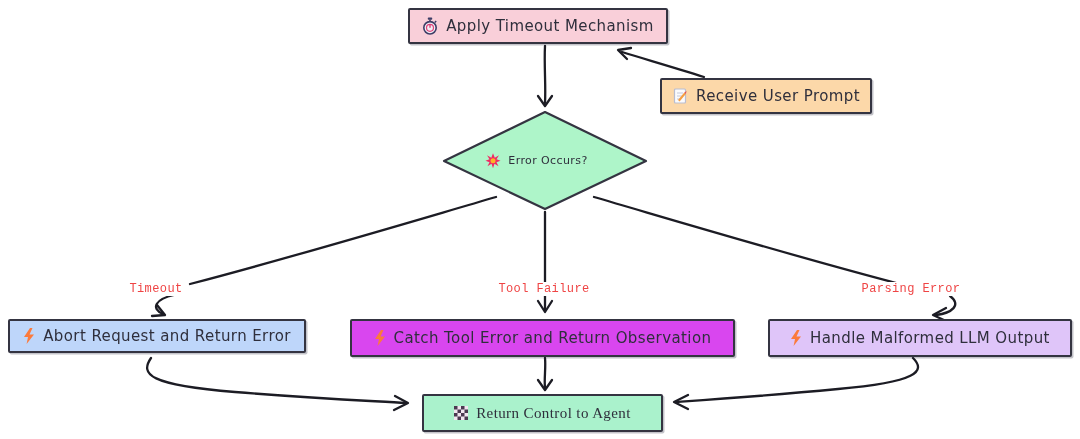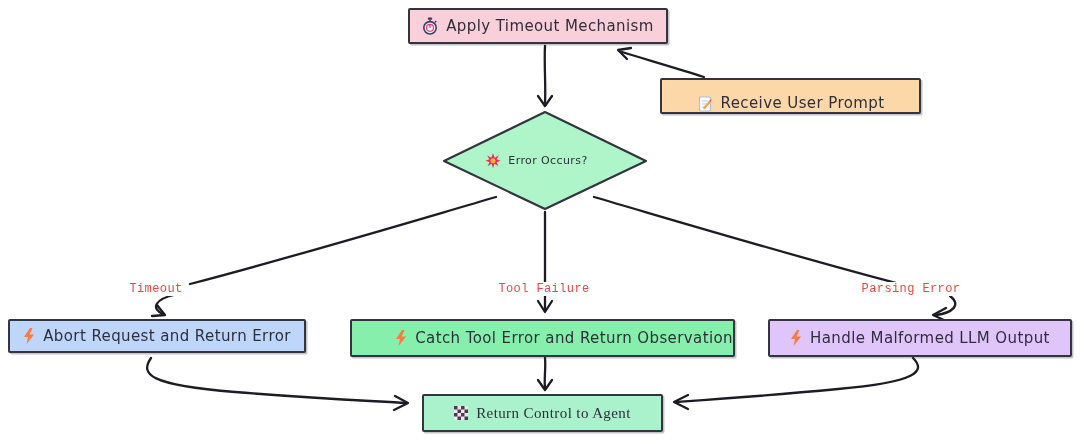--- a/index.html
+++ b/index.html
@@ -77,21 +77,21 @@
         <line x1="8" y1="2.6" x2="8" y2="4.2" stroke="#3d3d66" stroke-width="1.5"></line>
         <line x1="12.8" y1="5.4" x2="14.2" y2="3.9" stroke="#3d3d66" stroke-width="1.4"></line>
         <circle cx="8" cy="10.8" r="6.2" fill="#f2eef6" stroke="#3d3d66" stroke-width="1.6"></circle>
         <circle cx="8" cy="10.8" r="3.5" fill="none" stroke="#e0447a" stroke-width="1.2"></circle>
         <line x1="8" y1="10.8" x2="8" y2="7.6" stroke="#d6336c" stroke-width="1.3"></line>
       </svg>
     </span>
     <span class="lbl">Apply Timeout Mechanism</span>
   </div>
 
-  <div class="node" style="left: 660px; top: 78px; width: 261px; height: 36px; background-color: rgb(252, 216, 169); align-items: flex-end;">
+  <div class="node" style="left: 660px; top: 78px; width: 212px; height: 36px; background-color: rgb(252, 216, 169);">
     <span class="icon">
       <svg width="16" height="16" viewBox="0 0 16 16">
         <rect x="2.5" y="1" width="11" height="14" rx="1" fill="#fbfbfd" stroke="#b9bdd0" stroke-width="1.2"></rect>
         <line x1="5" y1="5" x2="11" y2="5" stroke="#c3c8da" stroke-width="1"></line>
         <line x1="5" y1="8" x2="11" y2="8" stroke="#c3c8da" stroke-width="1"></line>
         <line x1="5" y1="11" x2="9" y2="11" stroke="#c3c8da" stroke-width="1"></line>
         <polygon points="6,12 12.3,4.6 13.8,6.1 7.6,13.4" fill="#f59e42"></polygon>
         <polygon points="12.3,4.6 14.6,3 13.8,6.1" fill="#e8504f"></polygon>
       </svg>
     </span>
@@ -115,21 +115,21 @@
 
   <div class="node" style="left: 8px; top: 319px; width: 298px; height: 34px; background-color: rgb(190, 214, 250);">
     <span class="icon">
       <svg width="12" height="16" viewBox="0 0 12 16">
         <polygon points="7,0 1,9 5,9 3.6,16 11,6.5 6.5,6.5 9.5,0" fill="#fb7a3c"></polygon>
       </svg>
     </span>
     <span class="lbl">Abort Request and Return Error</span>
   </div>
 
-  <div class="node" style="left: 350px; top: 319px; width: 385px; height: 38px; background-color: #86efac; justify-content: flex-end;">
+  <div class="node" style="left: 350px; top: 319px; width: 385px; height: 38px; background-color: #d946ef;">
     <span class="icon">
       <svg width="12" height="16" viewBox="0 0 12 16">
         <polygon points="7,0 1,9 5,9 3.6,16 11,6.5 6.5,6.5 9.5,0" fill="#fb7a3c"></polygon>
       </svg>
     </span>
     <span class="lbl">Catch Tool Error and Return Observation</span>
   </div>
 
   <div class="node" style="left: 768px; top: 319px; width: 304px; height: 38px; background-color: rgb(223, 197, 249);">
     <span class="icon">

